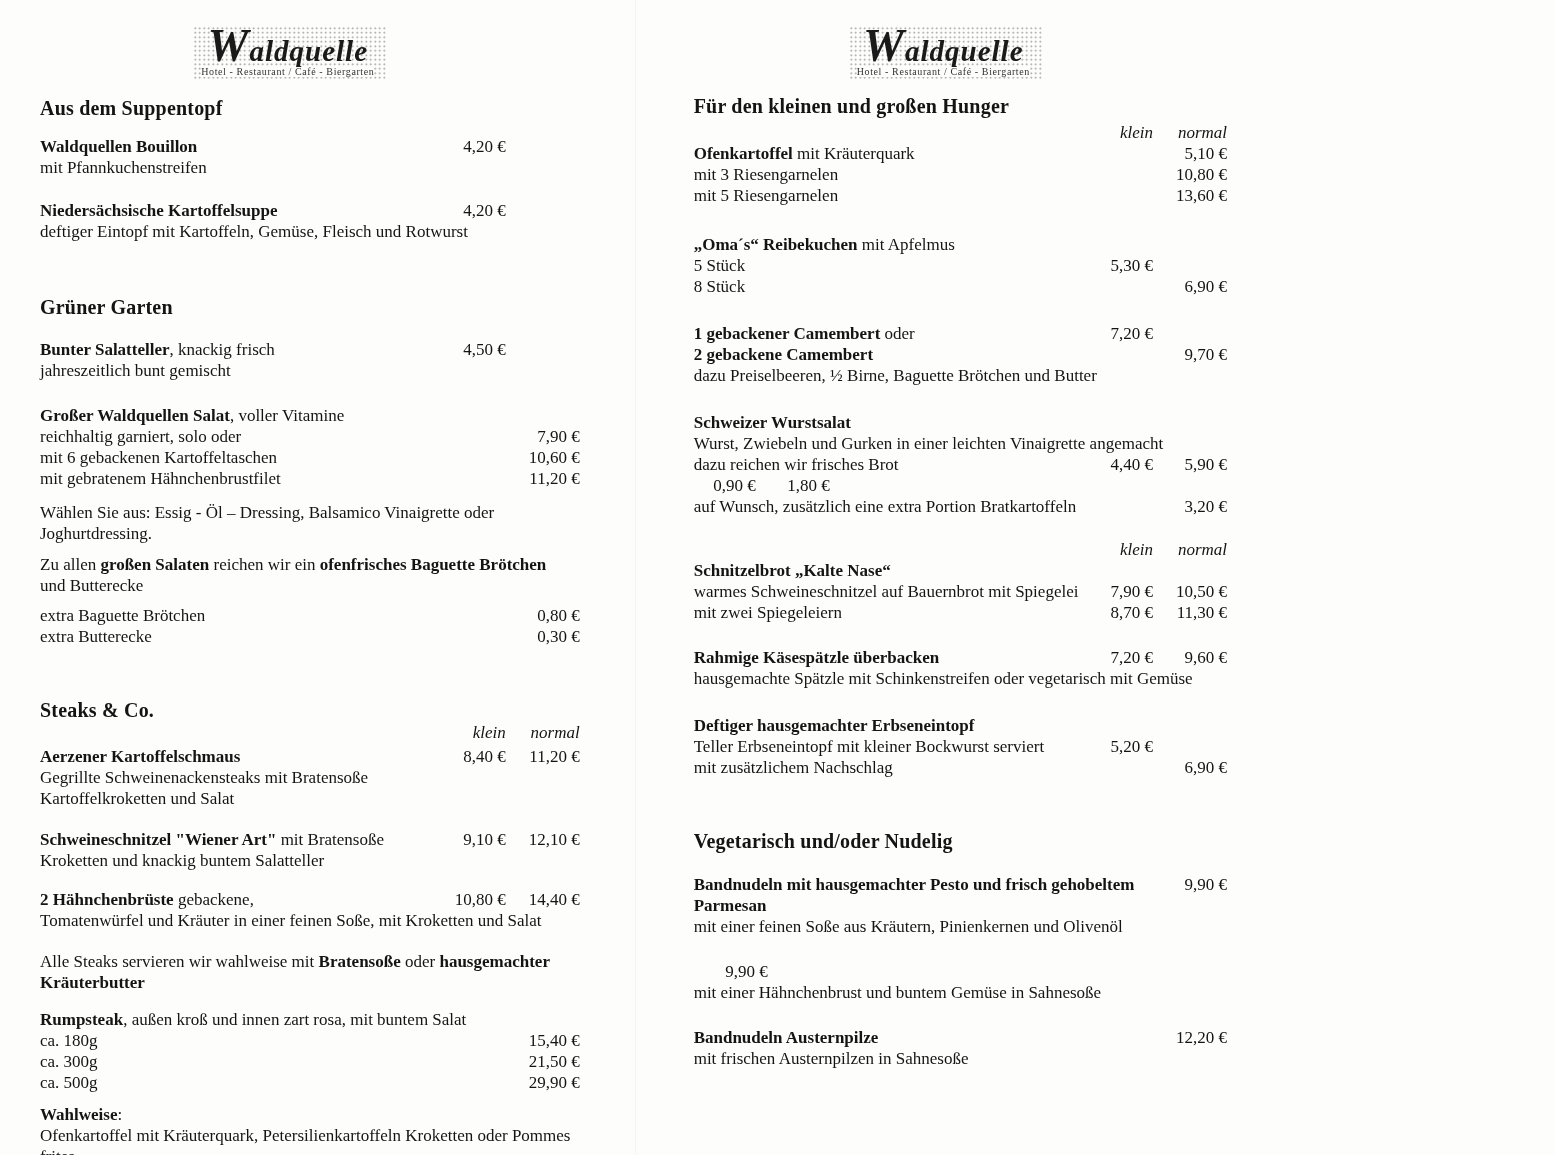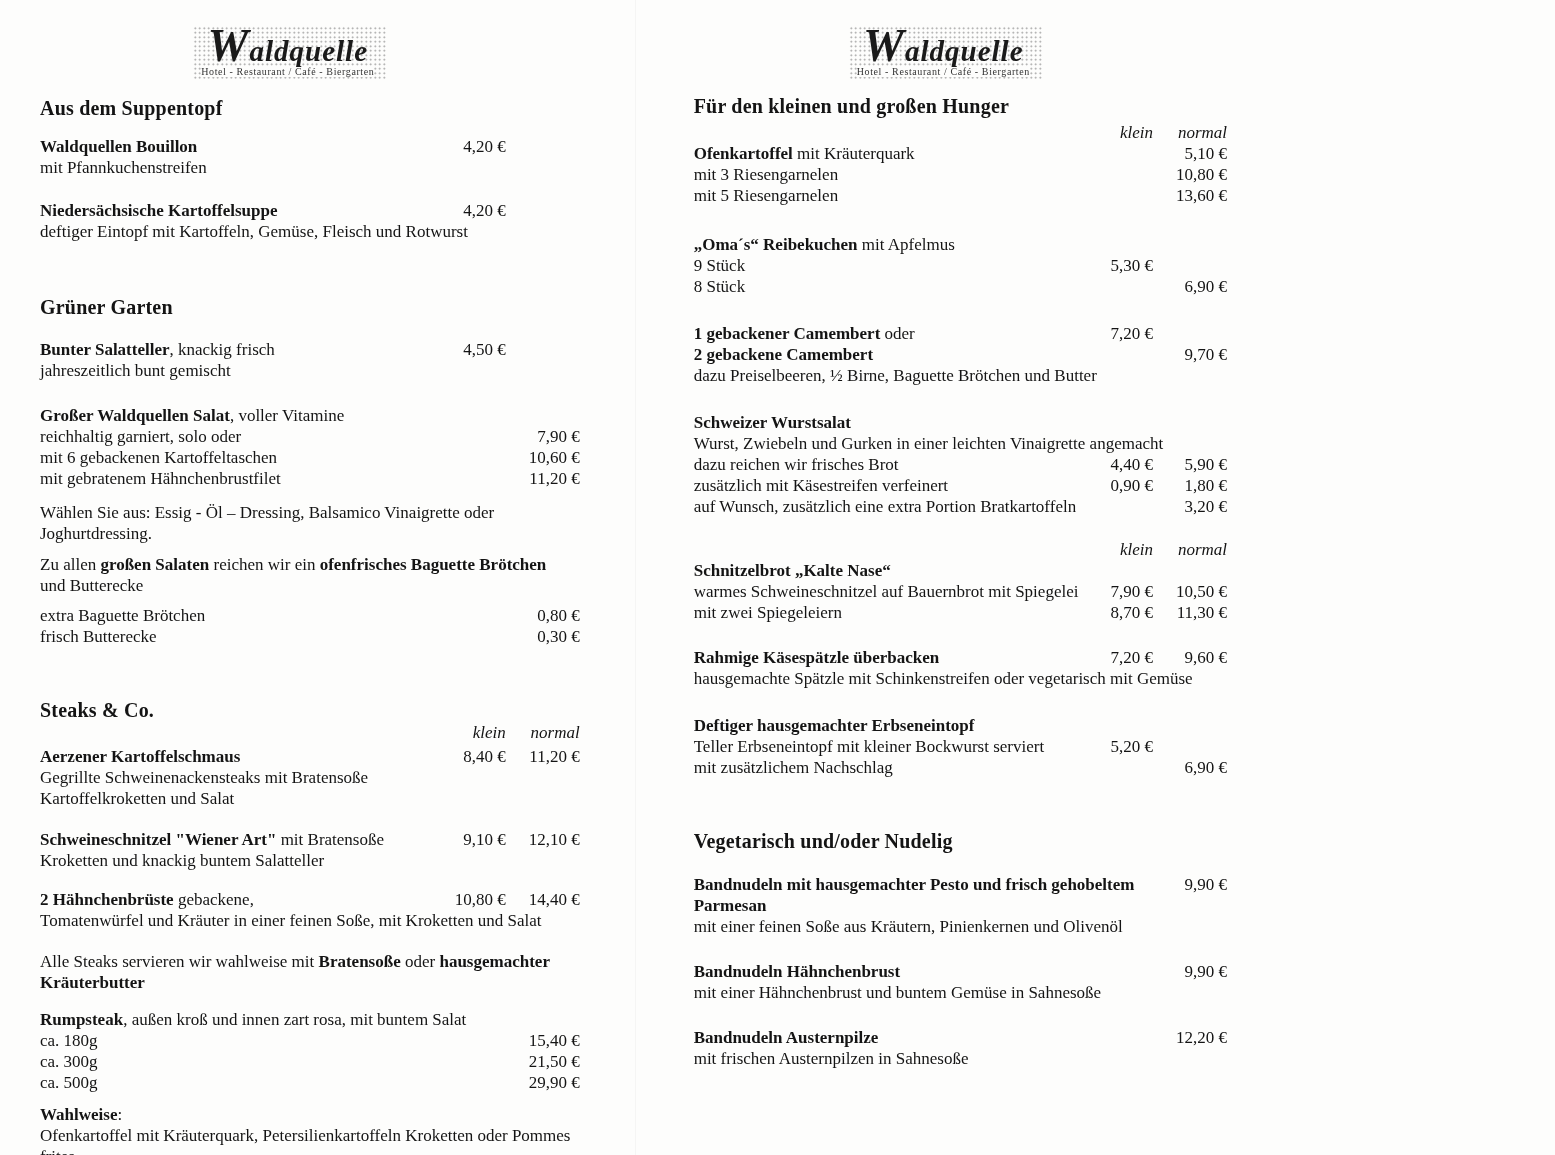--- a/index.html
+++ b/index.html
@@ -129,21 +129,21 @@
             <div class="row">
               <div class="name"><span>Zu allen </span><span class="b">großen Salaten</span><span> reichen wir ein </span><span class="b">ofenfrisches Baguette Brötchen</span><span> und Butterecke</span></div>
             </div>
           </div>
           <div class="item" style="margin-top: 9px;">
             <div class="row">
               <div class="name"><span>extra Baguette Brötchen</span></div>
               <div class="price n">0,80 €</div>
             </div>
             <div class="row">
-              <div class="name"><span>frisch Butterecke</span></div>
+              <div class="name"><span>extra Butterecke</span></div>
               <div class="price n">0,30 €</div>
             </div>
           </div>
         </div>
         <div class="section" style="margin-top: 52px;">
           <div class="section-title">Steaks &amp; Co.</div>
           <div class="item" style="margin-top: 0px;">
             <div class="cols-row">
               <div class="name"></div>
               <div class="price k">klein</div>
@@ -245,21 +245,21 @@
             <div class="row">
               <div class="name"><span>mit 5 Riesengarnelen</span></div>
               <div class="price n">13,60 €</div>
             </div>
           </div>
           <div class="item" style="margin-top: 28px;">
             <div class="row">
               <div class="name"><span class="b">„Oma´s“ Reibekuchen</span><span> mit Apfelmus</span></div>
             </div>
             <div class="row">
-              <div class="name"><span>9 Stück</span></div>
+              <div class="name"><span>5 Stück</span></div>
               <div class="price k">5,30 €</div>
               <div class="price n"></div>
             </div>
             <div class="row">
               <div class="name"><span>8 Stück</span></div>
               <div class="price n">6,90 €</div>
             </div>
           </div>
           <div class="item" style="margin-top: 26px;">
             <div class="row">
@@ -281,21 +281,20 @@
             </div>
             <div class="row">
               <div class="name"><span>Wurst, Zwiebeln und Gurken in einer leichten Vinaigrette angemacht</span></div>
             </div>
             <div class="row">
               <div class="name"><span>dazu reichen wir frisches Brot</span></div>
               <div class="price k">4,40 €</div>
               <div class="price n">5,90 €</div>
             </div>
             <div class="row">
-              <div class="name"><span>zusätzlich mit Käsestreifen verfeinert</span></div>
               <div class="price k">0,90 €</div>
               <div class="price n">1,80 €</div>
             </div>
             <div class="row">
               <div class="name"><span>auf Wunsch, zusätzlich eine extra Portion Bratkartoffeln</span></div>
               <div class="price n">3,20 €</div>
             </div>
           </div>
           <div class="item" style="margin-top: 22px;">
             <div class="cols-row">
@@ -350,21 +349,20 @@
             <div class="row">
               <div class="name"><span class="b">Bandnudeln mit hausgemachter Pesto und frisch gehobeltem Parmesan</span></div>
               <div class="price n">9,90 €</div>
             </div>
             <div class="row">
               <div class="name"><span>mit einer feinen Soße aus Kräutern, Pinienkernen und Olivenöl</span></div>
             </div>
           </div>
           <div class="item" style="margin-top: 24px;">
             <div class="row">
-              <div class="name"><span class="b">Bandnudeln Hähnchenbrust</span></div>
               <div class="price n">9,90 €</div>
             </div>
             <div class="row">
               <div class="name"><span>mit einer Hähnchenbrust und buntem Gemüse in Sahnesoße</span></div>
             </div>
           </div>
           <div class="item" style="margin-top: 24px;">
             <div class="row">
               <div class="name"><span class="b">Bandnudeln Austernpilze</span></div>
               <div class="price n">12,20 €</div>

